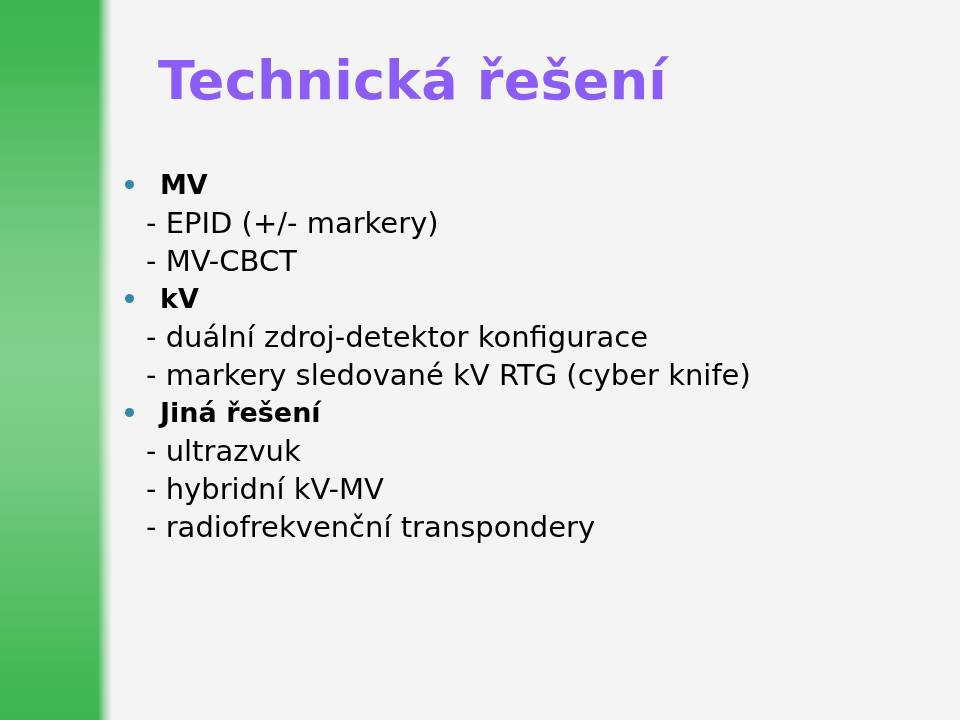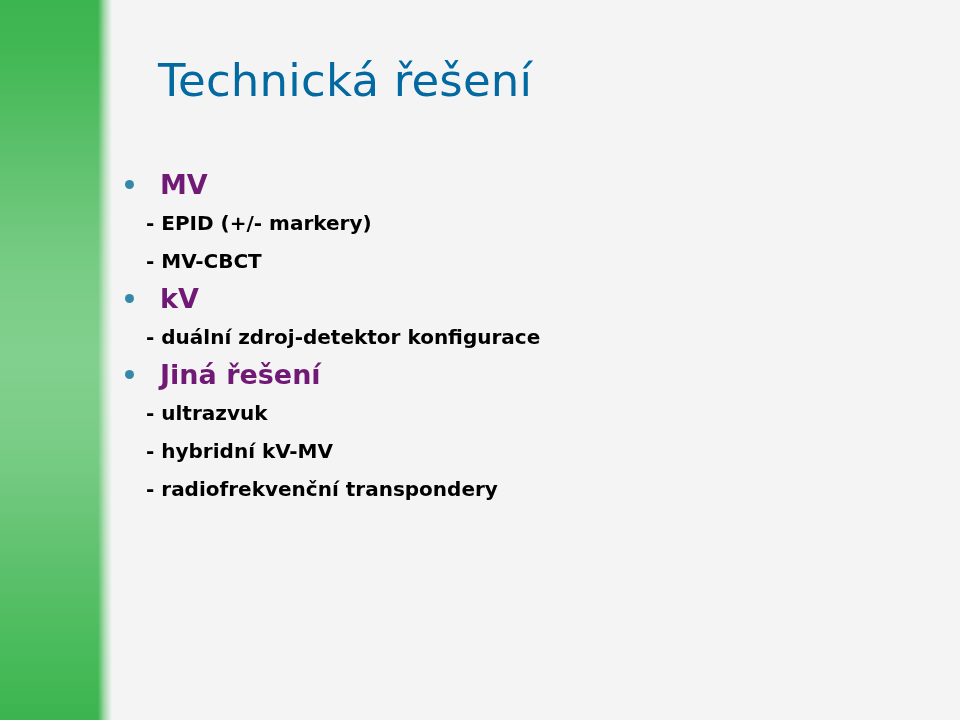--- a/index.html
+++ b/index.html
@@ -53,24 +53,24 @@
         rgba(244,244,244,0) 0%,
         rgba(244,244,244,0.55) 45%,
         rgba(244,244,244,1) 100%);
   }
 
   
   #title {
     position: absolute;
     left: 158px;
     top: 52px;
-    color: #0369a1;
-    font-size: 45px;
+    color: #8b5cf6;
+    font-size: 54px;
     line-height: 58px;
-    font-weight: normal;
+    font-weight: bold;
     letter-spacing: 0.2px;
     white-space: nowrap;
   }
 
   
   #body-list {
     position: absolute;
     left: 120px;
     top: 166px;
     width: 800px;
@@ -78,39 +78,39 @@
 
   .group { }
 
   .lvl1 {
     position: relative;
     height: 38px;
     line-height: 38px;
     padding-left: 40px;
     font-size: 27px;
     font-weight: bold;
-    color: #701a75;
+    color: #000000;
     white-space: nowrap;
   }
   .lvl1 .dot {
     position: absolute;
     left: 5px;
     top: 14px;
     width: 9px;
     height: 9px;
     border-radius: 50%;
     background: #3489a8;
   }
 
   .lvl2 {
     height: 38px;
     line-height: 38px;
     padding-left: 26px;
-    font-size: 20px;
-    font-weight: bold;
+    font-size: 29px;
+    font-weight: normal;
     color: #000000;
     white-space: nowrap;
   }
 </style>
 </head>
 <body>
 
 <div id="slide">
 
   <div id="green-band">
@@ -130,20 +130,21 @@
       <div class="lvl2">- EPID (+/- markery)</div>
       <div class="lvl2">- MV-CBCT</div>
     </div>
 
     <div class="group">
       <div class="lvl1">
         <span class="dot"></span>
         <span>kV</span>
       </div>
       <div class="lvl2">- duální zdroj-detektor konfigurace</div>
+      <div class="lvl2">- markery sledované kV RTG (cyber knife)</div>
     </div>
 
     <div class="group">
       <div class="lvl1">
         <span class="dot"></span>
         <span>Jiná řešení</span>
       </div>
       <div class="lvl2">- ultrazvuk</div>
       <div class="lvl2">- hybridní kV-MV</div>
       <div class="lvl2">- radiofrekvenční transpondery</div>

